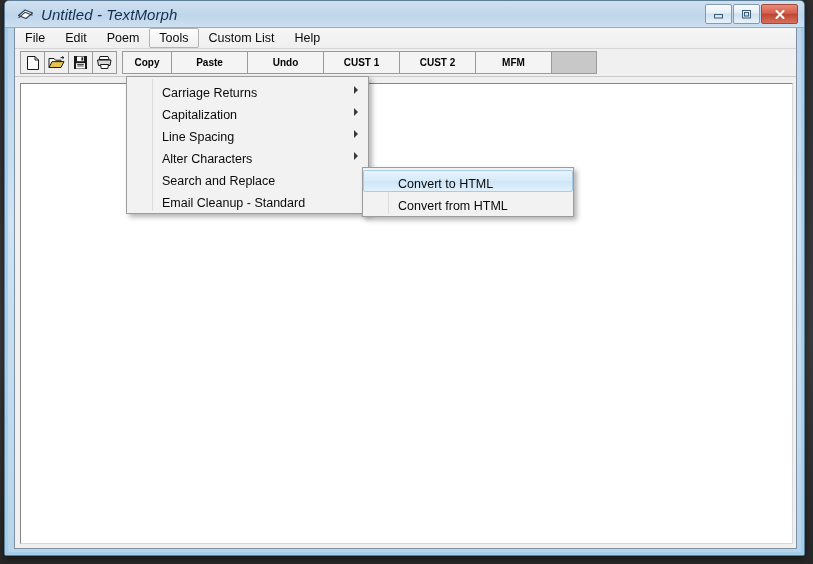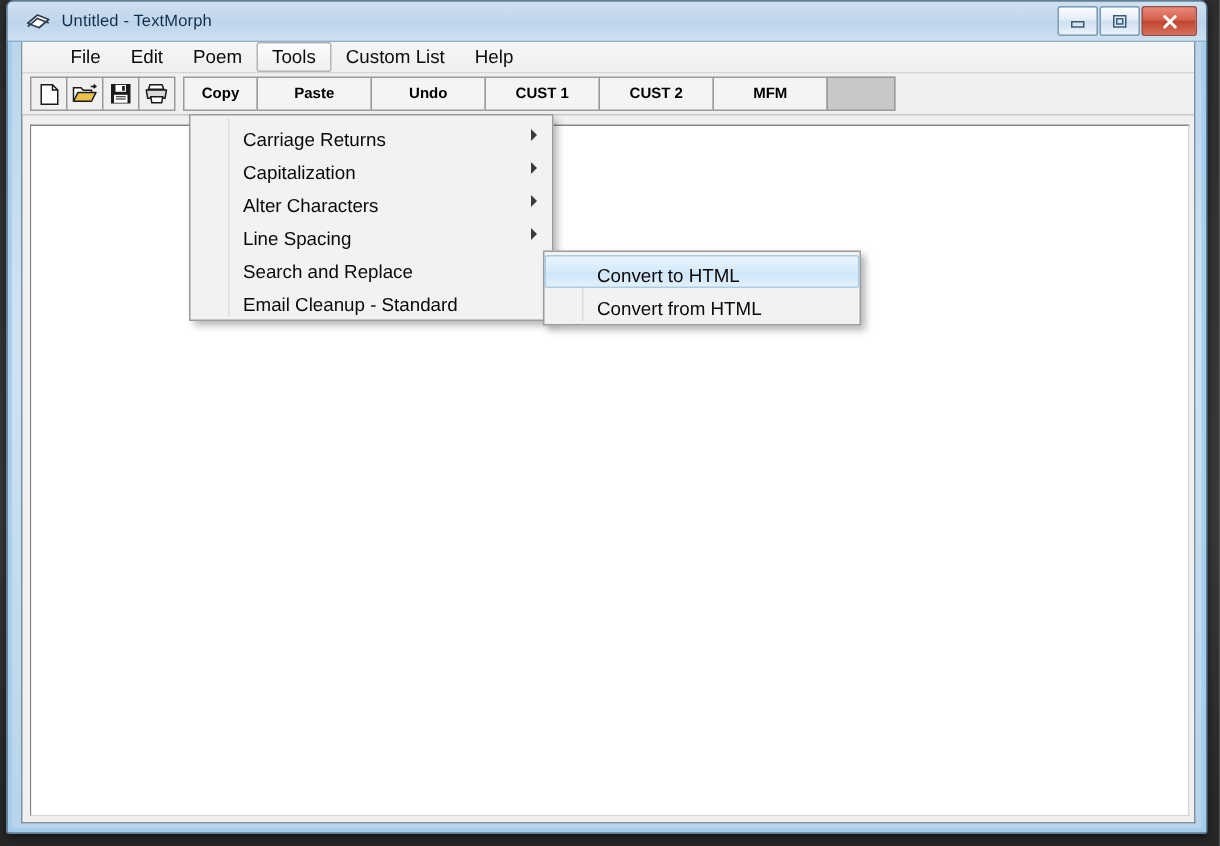--- a/index.html
+++ b/index.html
@@ -42,24 +42,25 @@
     border-radius: 4px 4px 0 0;
     border-bottom: 1px solid #8fb0c8;
   }
   #title-left {
     position:absolute; left:12px; top:4px;
     display:flex; align-items:center; gap:7px;
     height:18px;
   }
   .app-glyph { width:17px; height:14px; display:block; }
   #title-text {
-    font-size: 11px;
+    font-size: 15px;
     color: #12304e;
     white-space: nowrap;
     letter-spacing: 0.1px;
+    font-style: italic;
   }
 
   
   #winbtns { position:absolute; right:6px; top:3px; display:flex; gap:1px; height:20px; }
   .wbtn {
     width:27px; height:20px;
     border:1px solid #7f9cb4;
     border-radius:2px;
     background: linear-gradient(180deg,#fbfdff 0%, #e3edf7 45%, #cfe0ef 50%, #e9f2fa 100%);
     display:flex; align-items:center; justify-content:center;
@@ -82,21 +83,21 @@
     border-top:none;
   }
 
   
   #menubar {
     position:relative;
     height:21px;
     background: linear-gradient(180deg,#f6f6f6 0%, #efefef 100%);
     border-bottom:1px solid #d6d6d6;
     display:flex; align-items:stretch;
-    padding-left:22px;
+    padding-left:0;
     font-size:12.5px;
   }
   .mb-item {
     display:flex; align-items:center;
     padding:0 9px;
     color:#0b0b0b;
     border:1px solid transparent;
     cursor:default;
     white-space:nowrap;
   }
@@ -312,25 +313,25 @@
       <div class="menu-popup" id="tools-menu">
         <div class="menu-row">
           <span>Carriage Returns</span>
           <span class="submenu-arrow"></span>
         </div>
         <div class="menu-row">
           <span>Capitalization</span>
           <span class="submenu-arrow"></span>
         </div>
         <div class="menu-row">
+          <span>Line Spacing</span>
+          <span class="submenu-arrow"></span>
+        </div>
+        <div class="menu-row">
           <span>Alter Characters</span>
-          <span class="submenu-arrow"></span>
-        </div>
-        <div class="menu-row">
-          <span>Line Spacing</span>
           <span class="submenu-arrow"></span>
         </div>
         <div class="menu-row">
           <span>Search and Replace</span>
         </div>
         <div class="menu-row">
           <span>Email Cleanup - Standard</span>
         </div>
       </div>
 

